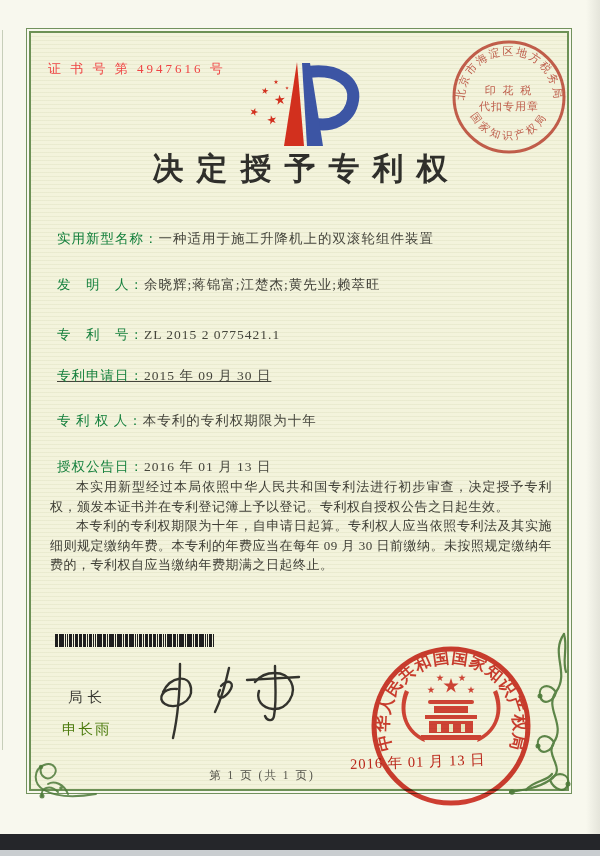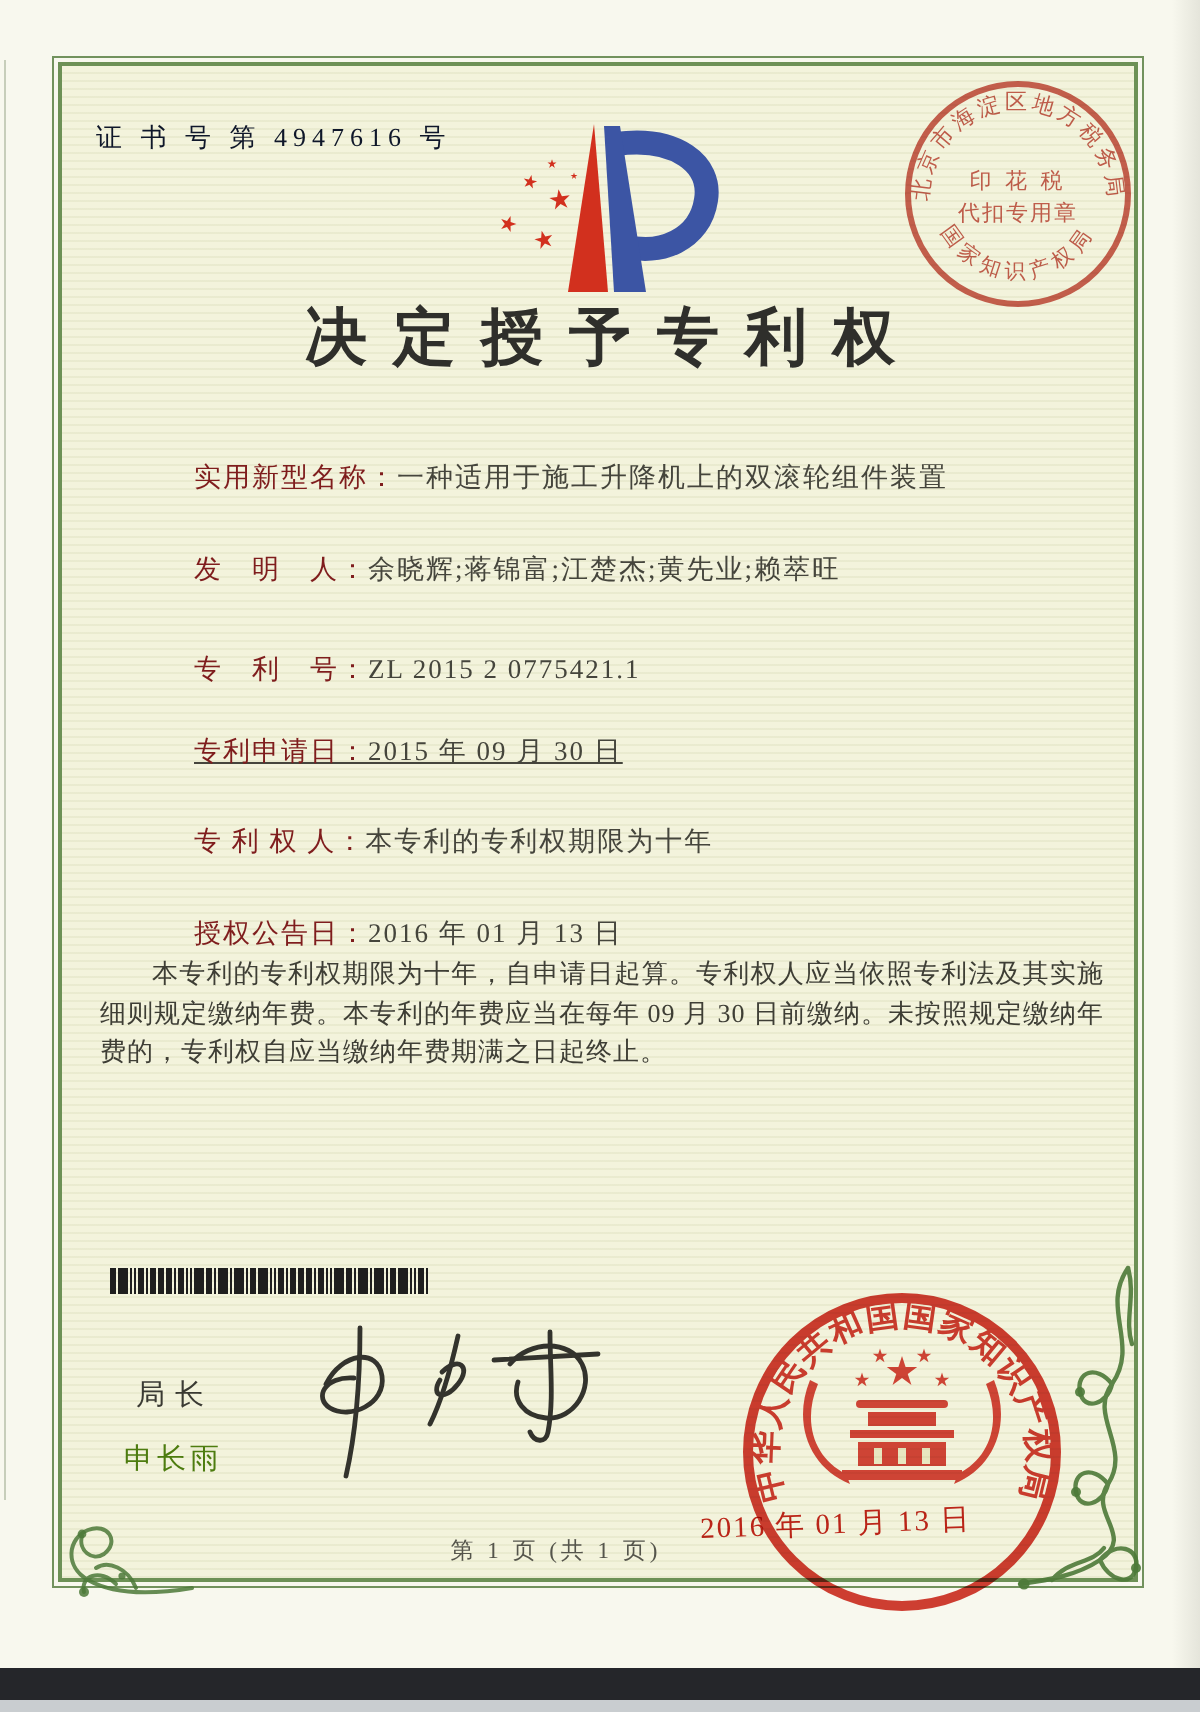--- a/index.html
+++ b/index.html
@@ -17,33 +17,33 @@
     position:absolute; left:2px; top:2px; right:2px; bottom:2px;
     border:2px solid #6d9156; box-sizing:border-box;
     background:
       repeating-linear-gradient(0deg, rgba(150,160,95,.10) 0px, rgba(150,160,95,.10) 1px, rgba(0,0,0,0) 1px, rgba(0,0,0,0) 4px),
       #f3f3dc;
   }
   .content { position:absolute; inset:0; }
 
   .cert-no {
     position:absolute; left:48px; top:60px;
-    font-size:13px; letter-spacing:3px; color:#0f172a;
+    font-size:13px; letter-spacing:3px; color:#ef4444;
   }
   .logo { position:absolute; left:232px; top:60px; width:136px; height:88px; }
   .title {
     position:absolute; left:0; top:148px; width:600px; text-align:center;
     font-size:31px; font-weight:600; letter-spacing:13px; text-indent:13px;
     color:#2f2f2b;
   }
   .fields { position:absolute; left:57px; top:0; width:500px; }
   .field-line { position:absolute; font-size:13.5px; color:#45453c; letter-spacing:1px; white-space:nowrap; }
   .f0 { top:230px; } .f1 { top:276px; } .f2 { top:326px; }
   .f3 { top:367px;text-decoration:underline; } .f4 { top:412px; } .f5 { top:458px; }
-  .field-label { color:#7f1d1d;margin-left:40px; }
+  .field-label { color:#15803d; }
   .field-value { color:#45453c; }
 
   .paragraphs {
     position:absolute; left:50px; top:477px; width:502px;
     font-size:13px; line-height:19.5px; color:#3e3e35;
     text-align:justify; word-break:break-all; letter-spacing:0.5px;
   }
   .paragraphs p { margin:0; text-indent:2em; }
 
   .barcode {
@@ -59,21 +59,21 @@
   .signature { position:absolute; left:135px; top:658px; width:200px; height:90px; }
 
   .top-stamp { position:absolute; left:448px; top:36px; width:122px; height:122px; mix-blend-mode:multiply; opacity:.8; }
   .office-seal { position:absolute; left:365px; top:640px; width:172px; height:172px; mix-blend-mode:multiply; opacity:.9; }
   .seal-date {
     position:absolute; left:350px; top:752px; width:170px;
     font-size:14.5px; color:#c5261b; letter-spacing:1px;
     transform:rotate(-2deg); mix-blend-mode:multiply;
   }
   .footer {
-    position:absolute; left:16px; top:768px; width:524px; text-align:center;
+    position:absolute; left:0; top:768px; width:524px; text-align:center;
     font-size:11.5px; letter-spacing:2px; color:#55554c;
   }
 
   .ornament-bl { position:absolute; left:28px; top:744px; width:70px; height:55px; }
   .ornament-br { position:absolute; left:506px; top:630px; width:72px; height:168px; }
 
   
   .scan-left-line { position:absolute; left:2px; top:30px; width:1px; height:720px; background:rgba(110,130,90,.35); }
   .scan-right-shade { position:absolute; right:0; top:0; width:14px; height:836px;
     background:linear-gradient(90deg, rgba(0,0,0,0), rgba(110,110,100,.14)); }
@@ -169,20 +169,21 @@
       </div>
       <div class="field-line f4">
         <span class="field-label">专 利 权 人：</span><span class="field-value">本专利的专利权期限为十年</span>
       </div>
       <div class="field-line f5">
         <span class="field-label">授权公告日：</span><span class="field-value">2016 年 01 月 13 日</span>
       </div>
     </div>
 
     <div class="paragraphs">
+      <p>本实用新型经过本局依照中华人民共和国专利法进行初步审查，决定授予专利权，颁发本证书并在专利登记簿上予以登记。专利权自授权公告之日起生效。</p>
       <p>本专利的专利权期限为十年，自申请日起算。专利权人应当依照专利法及其实施细则规定缴纳年费。本专利的年费应当在每年 09 月 30 日前缴纳。未按照规定缴纳年费的，专利权自应当缴纳年费期满之日起终止。</p>
     </div>
 
     <div class="barcode"></div>
 
     <div class="signer-role">局长</div>
     <div class="signer-name">申长雨</div>
     <svg class="signature" viewBox="0 0 200 90">
       <g fill="none" stroke="#33332d" stroke-width="2.4" stroke-linecap="round">
         <path d="M28,34 C36,18 54,16 56,30 C58,44 40,52 30,46 C22,41 27,30 42,31"></path>

